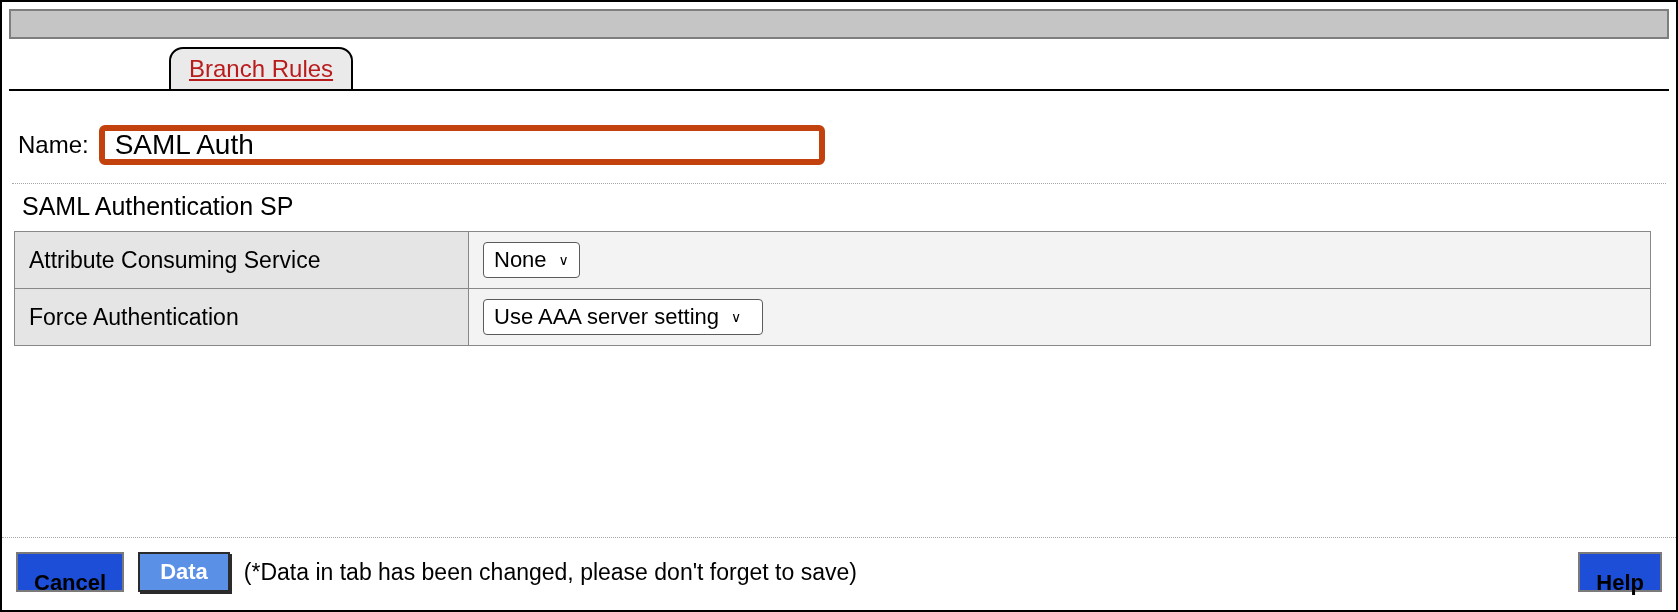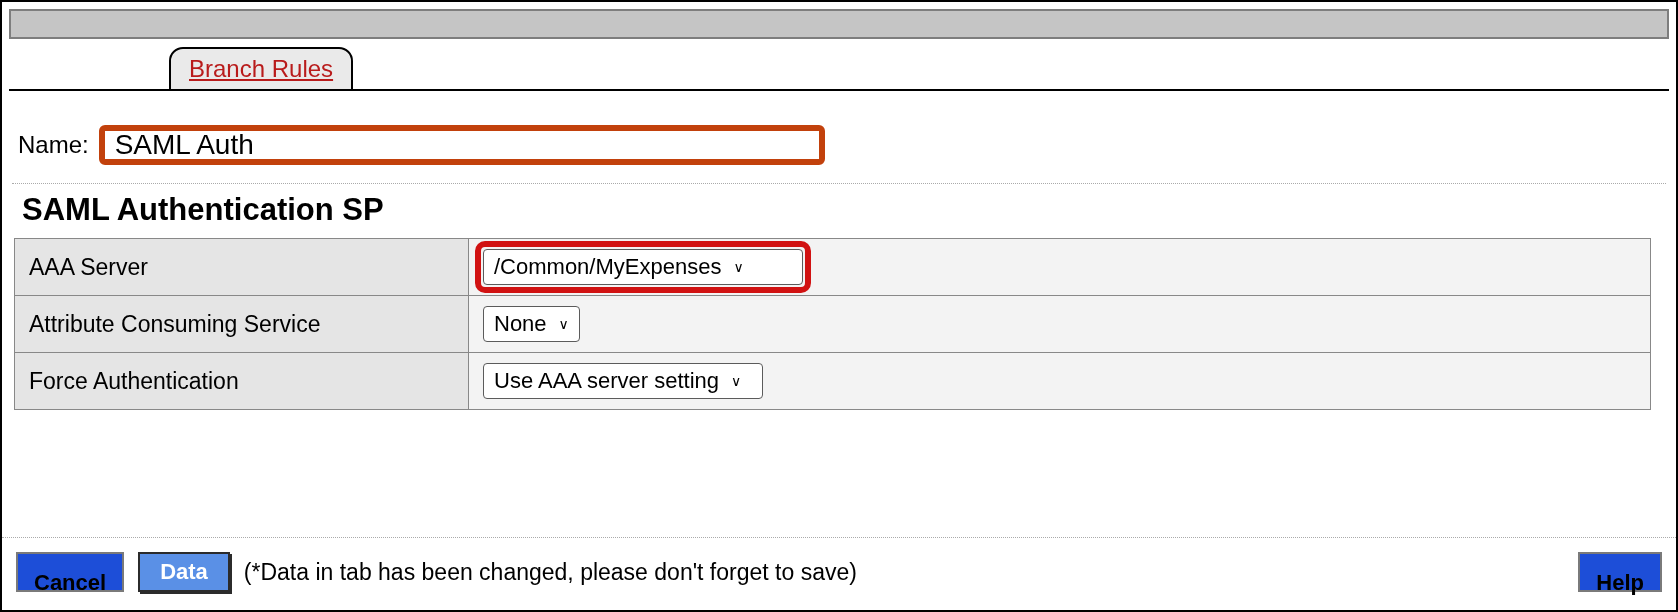--- a/index.html
+++ b/index.html
@@ -70,22 +70,22 @@
     border: 6px solid #c2410c;
     border-radius: 6px;
     font-size: 28px;
     padding: 4px 10px;
   }
   .dotted-sep {
     border-top: 1px dotted #aaa;
     margin: 18px 0 8px 0;
   }
   .section-title {
-    font-weight: bold;
-    font-size: 31px;
+    font-weight: normal;
+    font-size: 25px;
     padding-left: 10px;
     margin-bottom: 10px;
   }
   .form-table {
     border-collapse: collapse;
     width: 99%;
     margin-left: 2px;
   }
   .form-table td {
     border: 1px solid #888;
@@ -173,31 +173,20 @@
       <span class="name-label">Name:</span>
       <input class="name-input" type="text" value="SAML Auth" style="">
     </div>
 
     <div class="dotted-sep"></div>
 
     <div class="section-title">SAML Authentication SP</div>
 
     <table class="form-table">
       <tbody>
-          <tr>
-        <td class="label-cell">AAA Server</td>
-        <td class="value-cell">
-          <span class="highlight-red">
-            <span class="select-wrap" style="min-width:320px;">
-              <span>/Common/MyExpenses</span>
-              <span class="chev">∨</span>
-            </span>
-          </span>
-        </td>
-      </tr>
       <tr>
         <td class="label-cell">Attribute Consuming Service</td>
         <td class="value-cell">
           <span class="select-wrap">
             <span>None</span>
             <span class="chev">∨</span>
           </span>
         </td>
       </tr>
       <tr>

